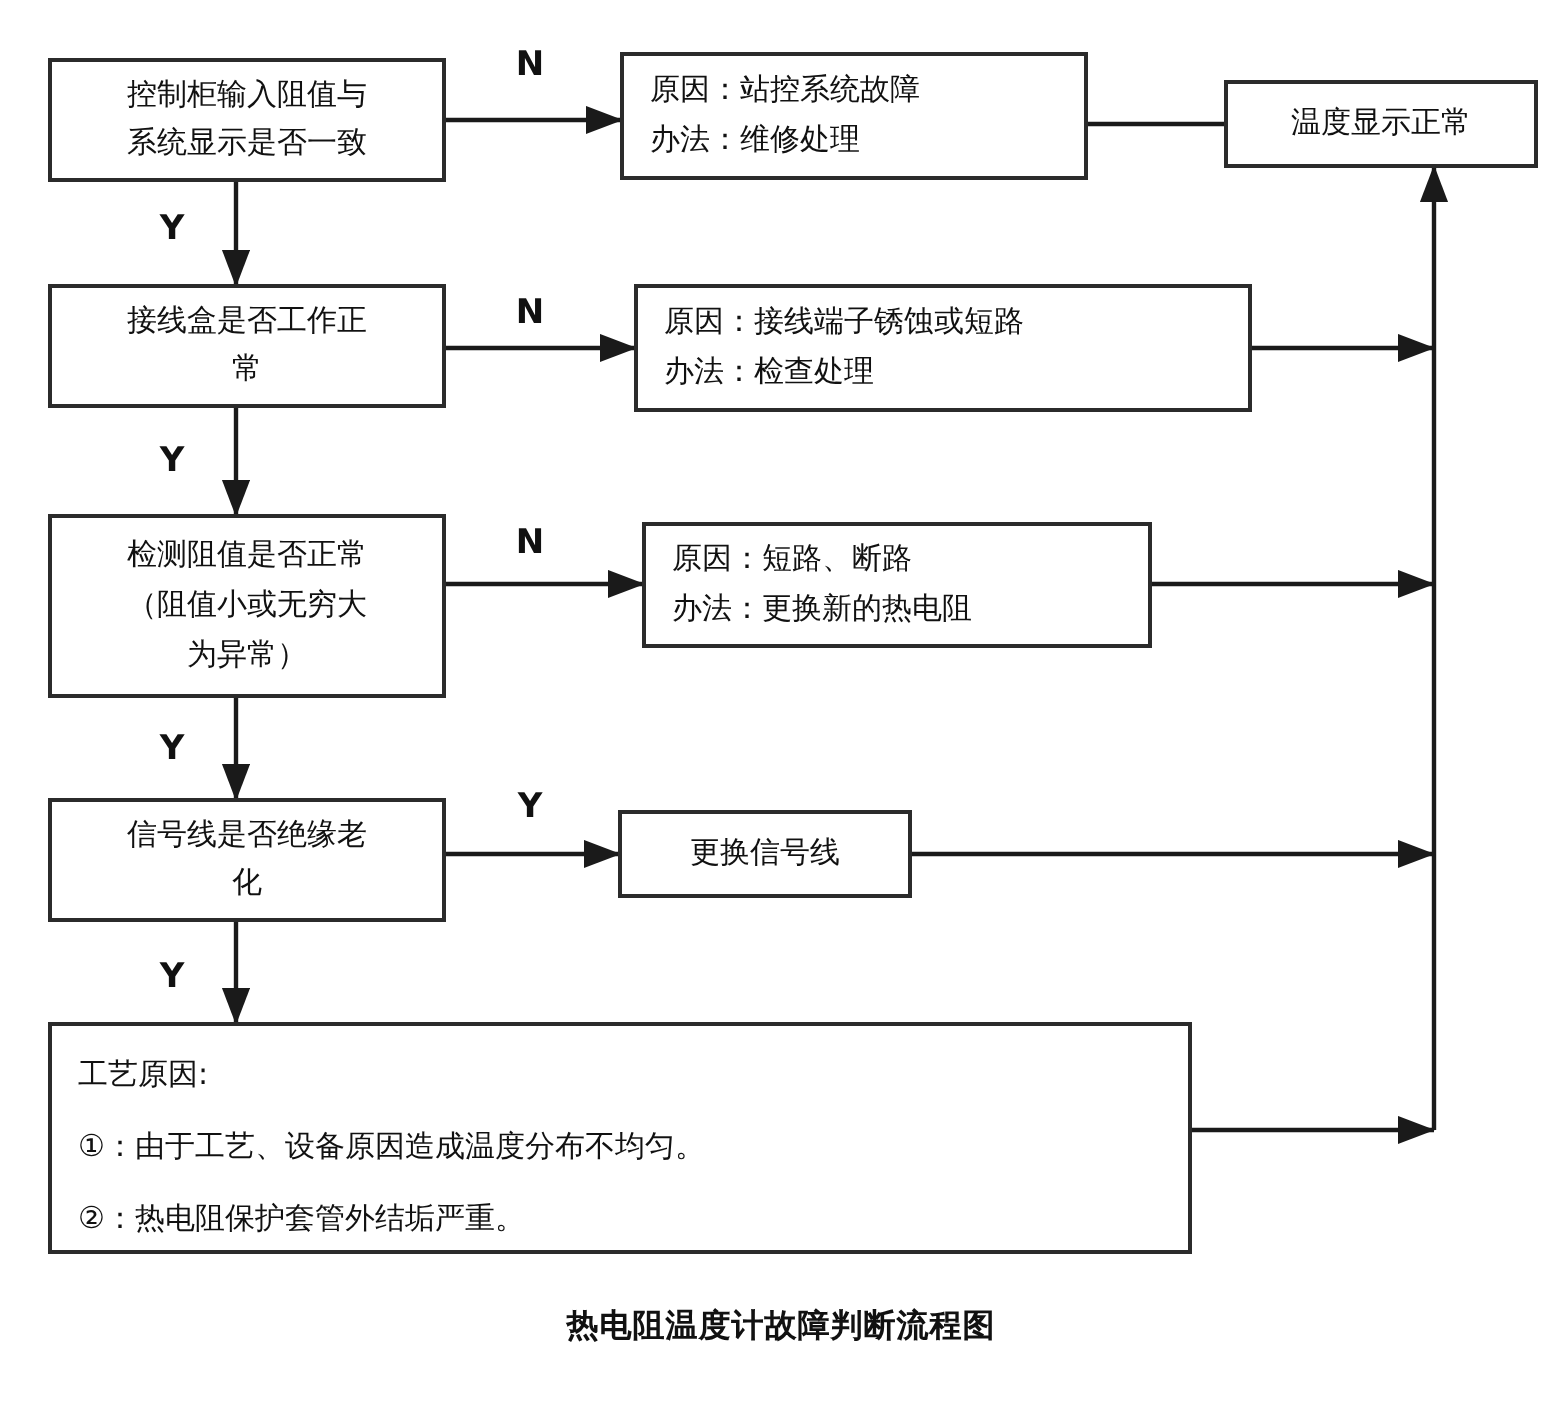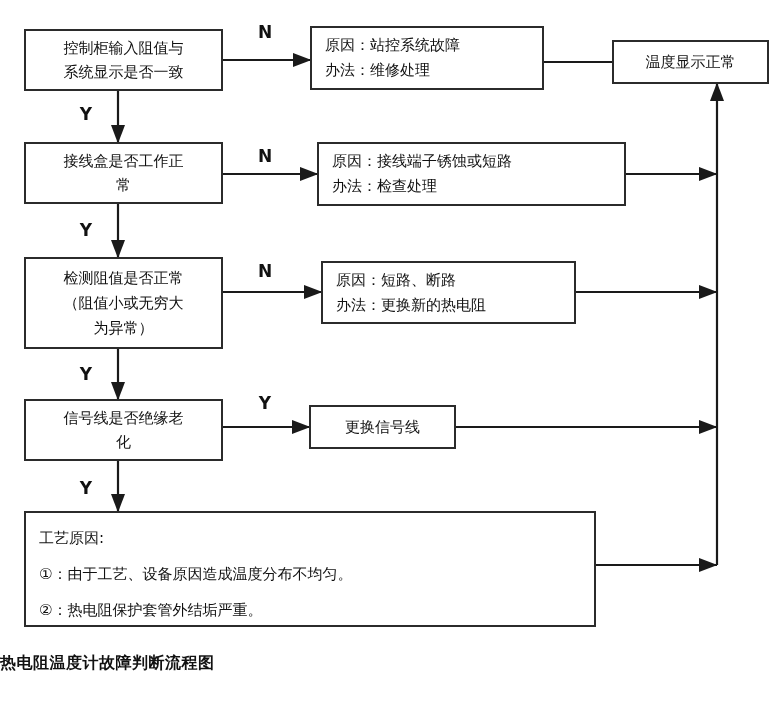--- a/index.html
+++ b/index.html
@@ -49,20 +49,21 @@
     font-size: 17px;
     font-weight: bold;
     fill: #111111;
     text-anchor: middle;
     dominant-baseline: middle;
   }
   .caption {
     position: absolute;
     left: 0;
     width: 781px;
+    text-align: center;
     font-family: "DejaVu Sans", "Liberation Sans", sans-serif;
     font-size: 16px;
     font-weight: bold;
     color: #111111;
     letter-spacing: 0.5px;
   }
 </style>
 </head>
 <body>
 

